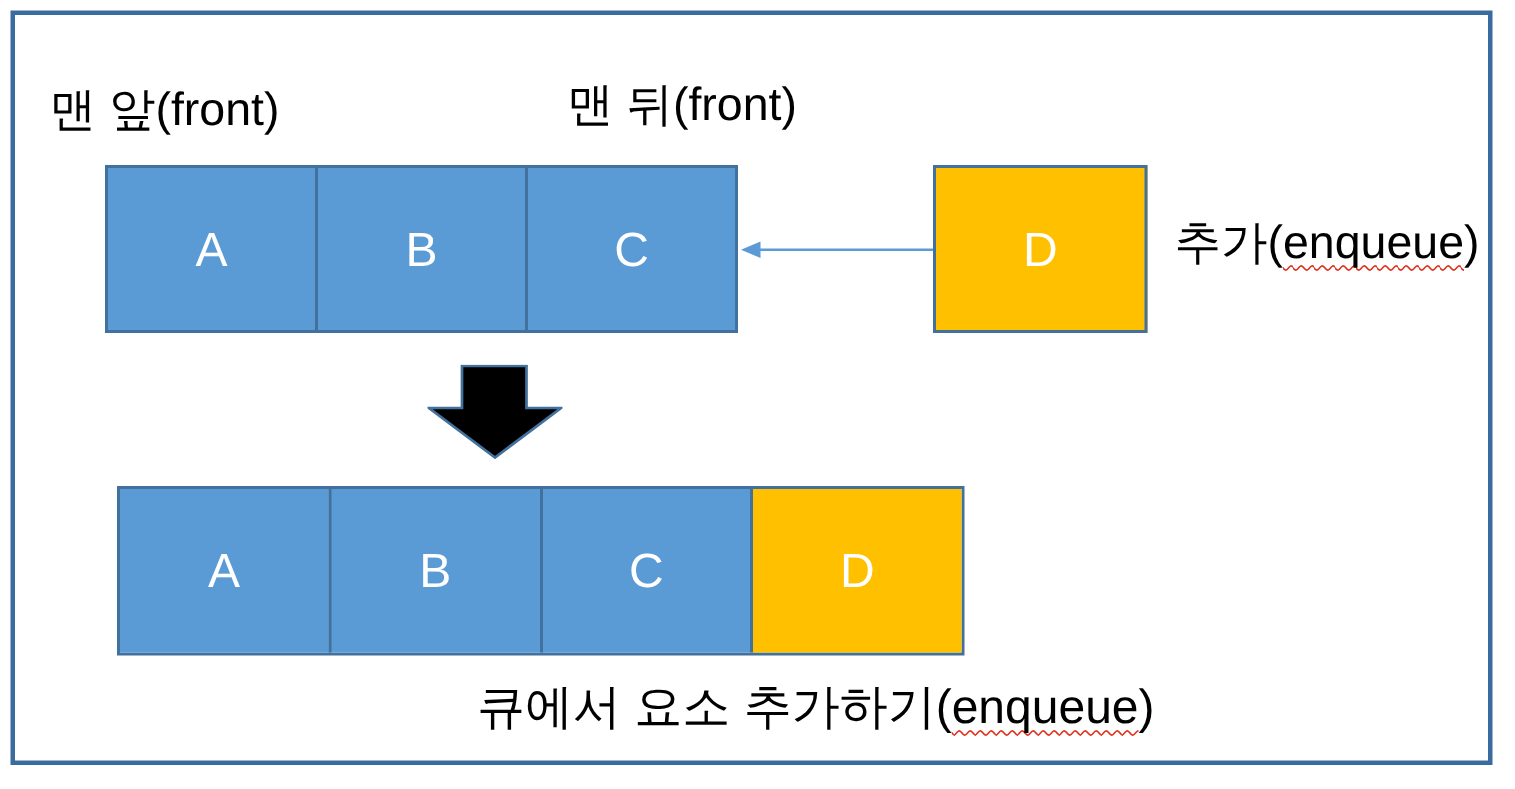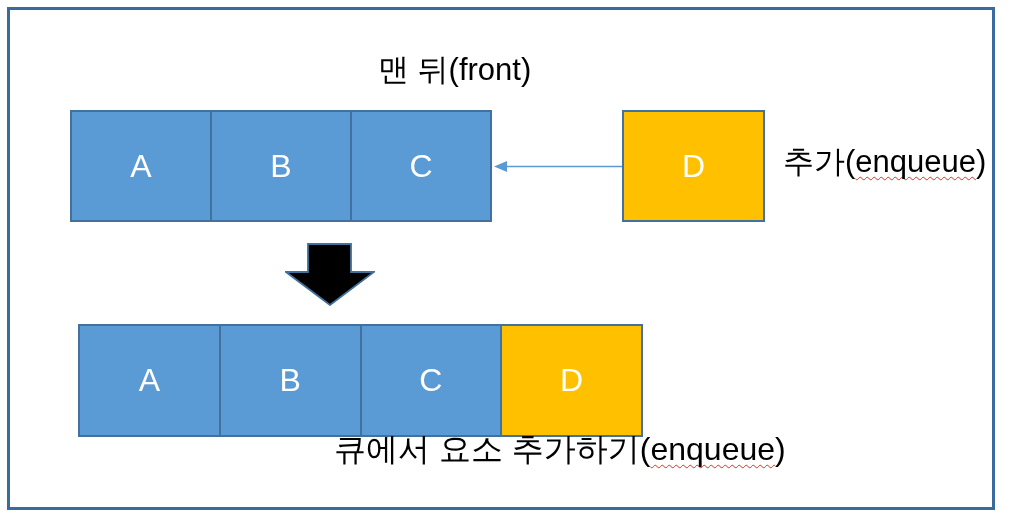--- a/index.html
+++ b/index.html
@@ -26,21 +26,21 @@
   .diagram-label {
     position: absolute;
     color: #000000;
     font-size: 31px;
     line-height: 1.1;
     white-space: nowrap;
   }
   .front-label { left: 33px; top: 56px; }
   .rear-label  { left: 378px; top: 53px; }
   .add-label   { left: 783px; top: 145px; }
-  .caption     { left: 318px; top: 432px; font-size: 32px; margin-left: 16px; }
+  .caption     { left: 318px; top: 454px; font-size: 32px; }
   .spell {
     text-decoration: underline wavy #E0301E;
     text-decoration-thickness: 1px;
     text-underline-offset: 4px;
     text-decoration-skip-ink: none;
   }
   .queue-row {
     position: absolute;
     display: flex;
     box-sizing: border-box;
@@ -83,20 +83,21 @@
     left: 285px; top: 243px;
     width: 90px; height: 63px;
   }
 </style>
 </head>
 <body>
 
 <div id="canvas">
   <div class="frame"></div>
 
+  <div class="diagram-label front-label">맨 앞(front)</div>
   <div class="diagram-label rear-label">맨 뒤(front)</div>
 
   <div class="queue-row top-queue">
     <div class="queue-cell">A</div>
     <div class="queue-cell">B</div>
     <div class="queue-cell">C</div>
   </div>
 
   <div class="incoming-box">D</div>
 

